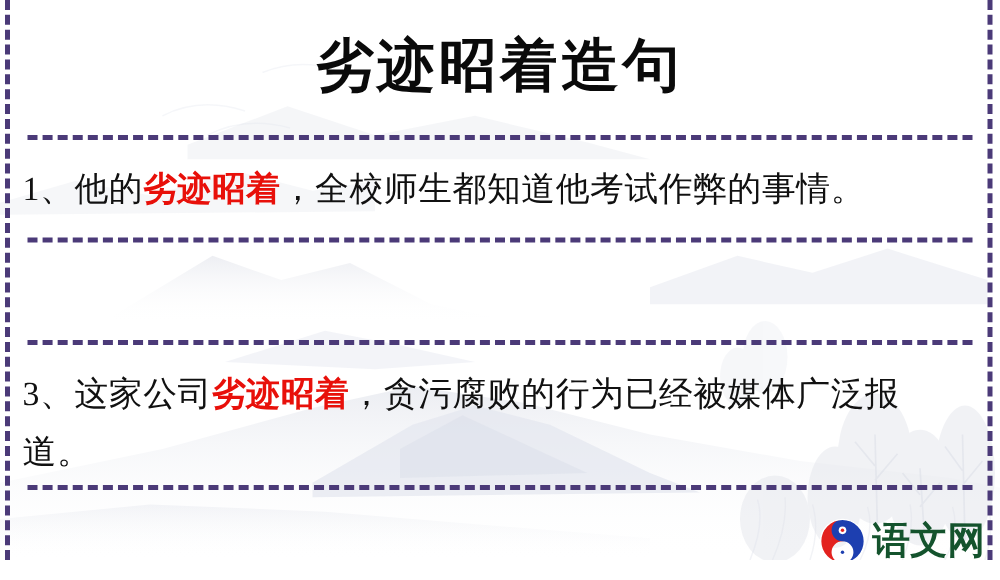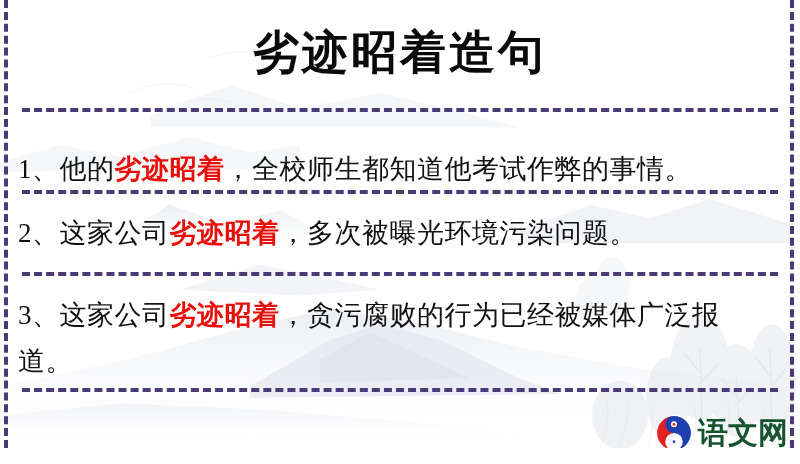--- a/index.html
+++ b/index.html
@@ -76,21 +76,21 @@
     color: #111111;
     z-index: 3;
     letter-spacing: 0.5px;
     font-family: "Liberation Serif", "DejaVu Serif", serif;
   }
   .sentence .idiom {
     color: #e8100a;
     font-weight: bold;
   }
 
-  #s1 { top: 146px; }
+  #s1 { top: 128px; }
   #s2 { top: 210px; }
   #s3 { top: 292px; }
 
   
   .logo {
     position: absolute;
     left: 655px;
     top: 414px;
     display: flex;
     align-items: center;
@@ -189,23 +189,20 @@
 
   <div class="sep" style="top:108px;"></div>
   <div class="sep" style="top:190px;"></div>
   <div class="sep" style="top:272px;"></div>
   <div class="sep" style="top:388px;"></div>
 
   <div class="sentence" id="s1">
     <span>1、</span><span>他的</span><span class="idiom">劣迹昭着</span><span>，全校师生都知道他考试作弊的事情。</span>
   </div>
 
-  <div class="sentence" id="s2">
-    <span>2、</span><span>这家公司</span><span class="idiom">劣迹昭着</span><span>，多次被曝光环境污染问题。</span>
-  </div>
 
   <div class="sentence" id="s3">
     <span>3、</span><span>这家公司</span><span class="idiom">劣迹昭着</span><span>，贪污腐败的行为已经被媒体广泛报道。</span>
   </div>
 
   <div class="logo">
     <svg class="logo-mark" viewBox="0 0 100 100" xmlns="http://www.w3.org/2000/svg">
 
       <path d="M 50 4 A 46 46 0 0 0 50 96 A 23 23 0 0 1 50 50 A 23 23 0 0 0 50 4 Z" fill="#e3221f"></path>
 

